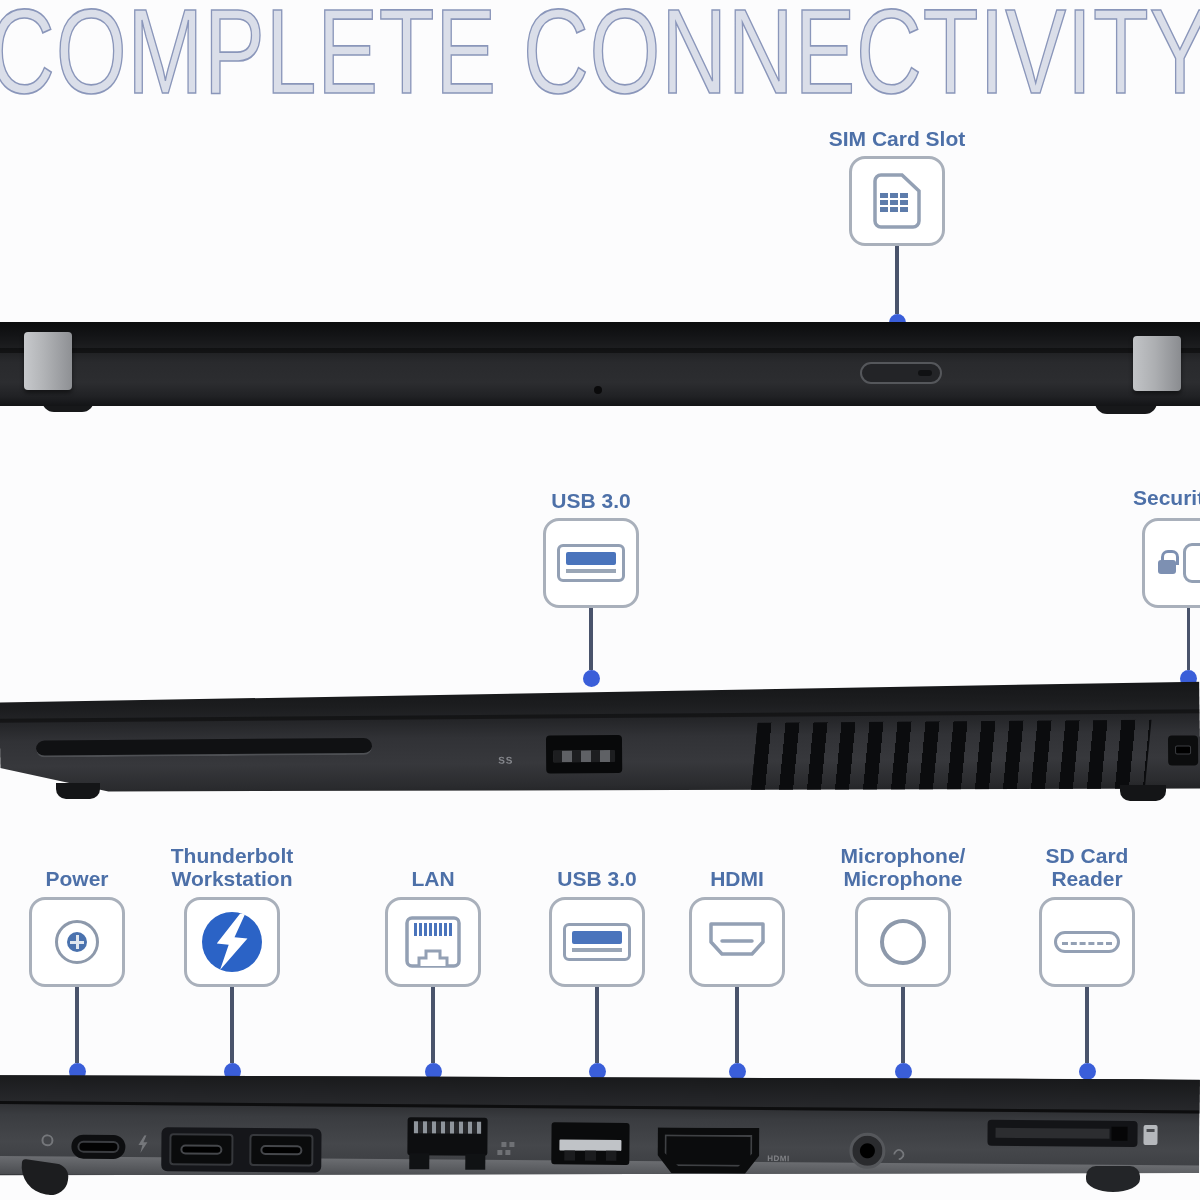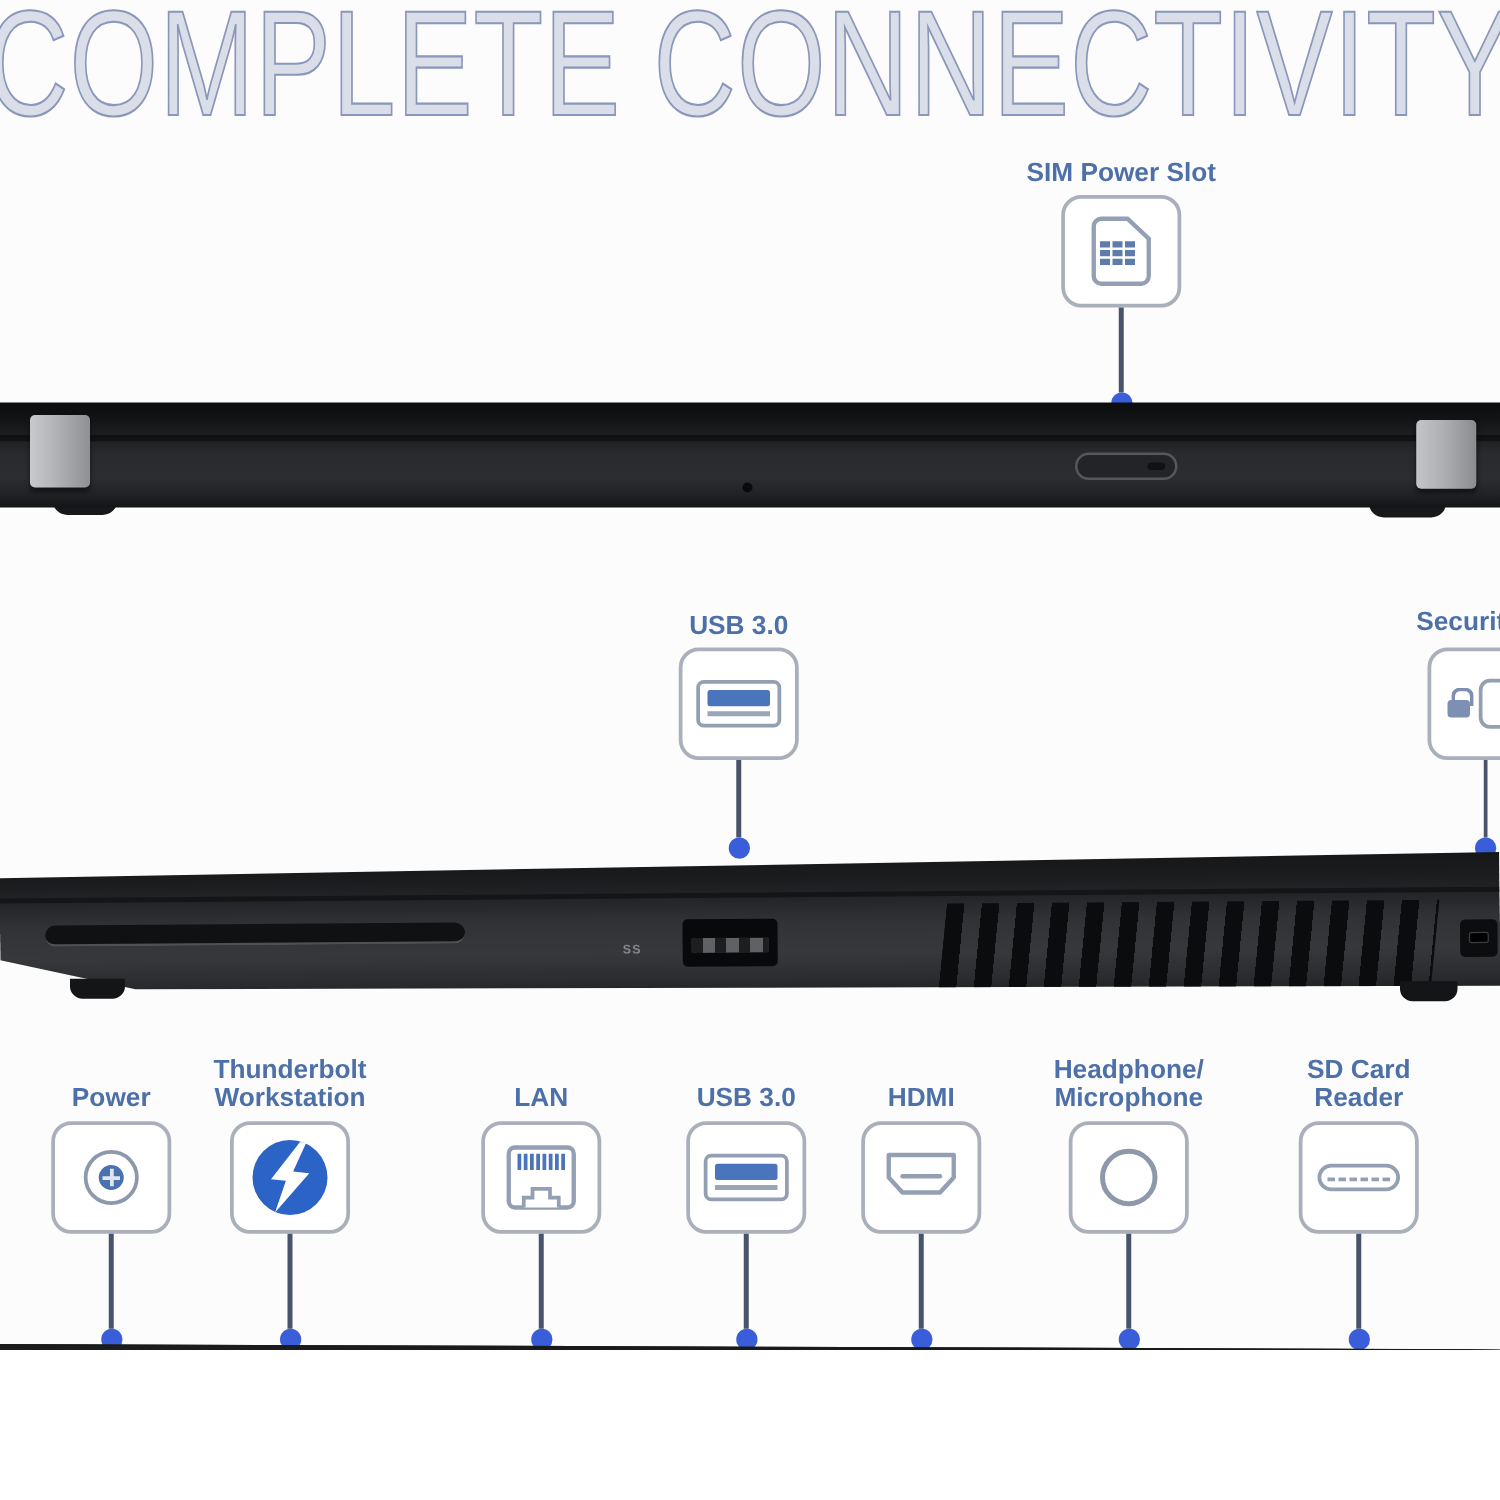--- a/index.html
+++ b/index.html
@@ -1,21 +1,21 @@
 <!DOCTYPE html>
 <html style="--bg: #fcfcfd; --title-blue: #8a96ba; --label-blue: #4d70a8; --icon-blue: #4a74bc; --thunderbolt-blue: #2b63c6; --line-slate: #49536b; --dot-blue: #3a5ed9; --box-border: #a9b0bb;"><head>
 <meta charset="utf-8">
 <style>
   :root{
     --bg:#fcfcfd; --title-blue:#8a96ba; --label-blue:#4d70a8; --icon-blue:#4a74bc;
     --thunderbolt-blue:#2b63c6; --line-slate:#49536b; --dot-blue:#3a5ed9; --box-border:#a9b0bb;
   }
   *{margin:0;padding:0;box-sizing:border-box}
   html,body{background:#fff}
-  #stage{position:relative;width:1200px;height:1080px;overflow:hidden;
+  #stage{position:relative;width:1200px;height:1200px;overflow:hidden;
          background:var(--bg,#fcfcfd);font-family:"Liberation Sans",sans-serif}
 
   
   #title{position:absolute;top:-9px;left:50%;transform:translateX(-50%) scaleX(.76);
          transform-origin:center top;white-space:nowrap;font-size:120px;line-height:120px;
          font-weight:400;color:rgba(140,152,188,.30);
          -webkit-text-stroke:1.7px var(--title-blue,#8a96ba);letter-spacing:1px}
 
   
   .callout{position:absolute;display:flex;flex-direction:column;align-items:center;width:150px}
@@ -39,21 +39,21 @@
   #co-security .sec-box{position:absolute;left:10px;top:36px;width:160px;height:90px;
             border:3.5px solid var(--box-border,#a9b0bb);border-radius:16px;background:#fff;
             display:flex;align-items:center;padding-left:13px}
   #co-security .sec-line{position:absolute;left:54.5px;top:126px;width:3.5px;height:62px;
             background:var(--line-slate,#49536b)}
   #co-security .sec-dot{position:absolute;left:47.5px;top:188px;width:17px;height:17px;
             border-radius:50%;background:var(--dot-blue,#3a5ed9)}
 
   .bot-co{top:840px}
   .bot-co .co-line{height:76px}
-  #co-power{left:14px} #co-tb{left:157px} #co-lan{left:358px} #co-usb3{left:522px}
+  #co-power{left:2px} #co-tb{left:157px} #co-lan{left:358px} #co-usb3{left:522px}
   #co-hdmi{left:662px} #co-mic{left:828px} #co-sd{left:1012px}
 
   
   .usb-icon{width:68px;height:38px;border:3.5px solid #93a0b4;border-radius:6px;position:relative;background:#fff}
   .usb-icon .bar{position:absolute;left:6px;right:6px;top:5px;height:13px;background:var(--icon-blue,#4a74bc);border-radius:2px}
   .usb-icon .lip{position:absolute;left:6px;right:6px;top:22px;height:3.5px;background:#9aa6b6}
 
   .power-icon{width:44px;height:44px;border:3.5px solid #8d99ab;border-radius:50%;
               display:flex;align-items:center;justify-content:center}
   .power-icon .pin{width:20px;height:20px;border-radius:50%;background:#4a72ae;position:relative}
@@ -153,21 +153,21 @@
   svg{display:block}
 </style>
 </head>
 <body>
 
 <div id="stage">
 
   <div id="title">COMPLETE CONNECTIVITY</div>
 
   <div class="callout top-co" id="co-sim">
-    <div class="co-label">SIM Power Slot</div>
+    <div class="co-label">SIM Card Slot</div>
     <div class="co-box">
       <svg width="52" height="58" viewBox="0 0 52 58">
         <path d="M10 3 h21 l17 16 v30 a6 6 0 0 1 -6 6 H10 a6 6 0 0 1 -6 -6 V9 a6 6 0 0 1 6 -6 Z" fill="none" stroke="#93a0b4" stroke-width="3.5"></path>
         <g fill="#5d7cab">
           <rect x="9" y="21" width="8" height="5"></rect>
             <rect x="19" y="21" width="8" height="5"></rect>
             <rect x="29" y="21" width="8" height="5"></rect>
           <rect x="9" y="28" width="8" height="5"></rect>
             <rect x="19" y="28" width="8" height="5"></rect>
             <rect x="29" y="28" width="8" height="5"></rect>
@@ -304,21 +304,21 @@
         <path d="M6 5 h52 v18 l-11 12 H17 L6 23 Z" fill="none" stroke="#93a0b4" stroke-width="3.5" stroke-linejoin="round"></path>
         <line x1="17" y1="22" x2="47" y2="22" stroke="#93a0b4" stroke-width="3.5" stroke-linecap="round"></line>
       </svg>
     </div>
     <div class="co-line"></div>
     <div class="co-dot"></div>
   </div>
 
   <div class="callout bot-co" id="co-mic">
     <div class="co-label">
-      <span>Headphone/</span>
+      <span>Microphone/</span>
         <span>Microphone</span>
     </div>
     <div class="co-box">
       <div class="mic-icon"></div>
     </div>
     <div class="co-line"></div>
     <div class="co-dot"></div>
   </div>
 
   <div class="callout bot-co" id="co-sd">

